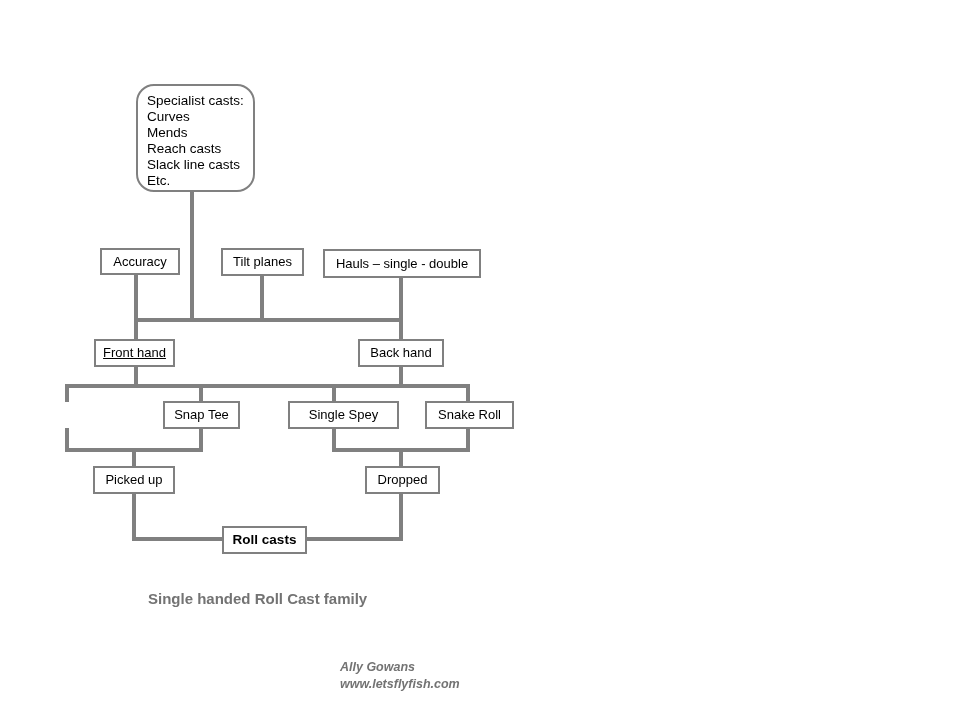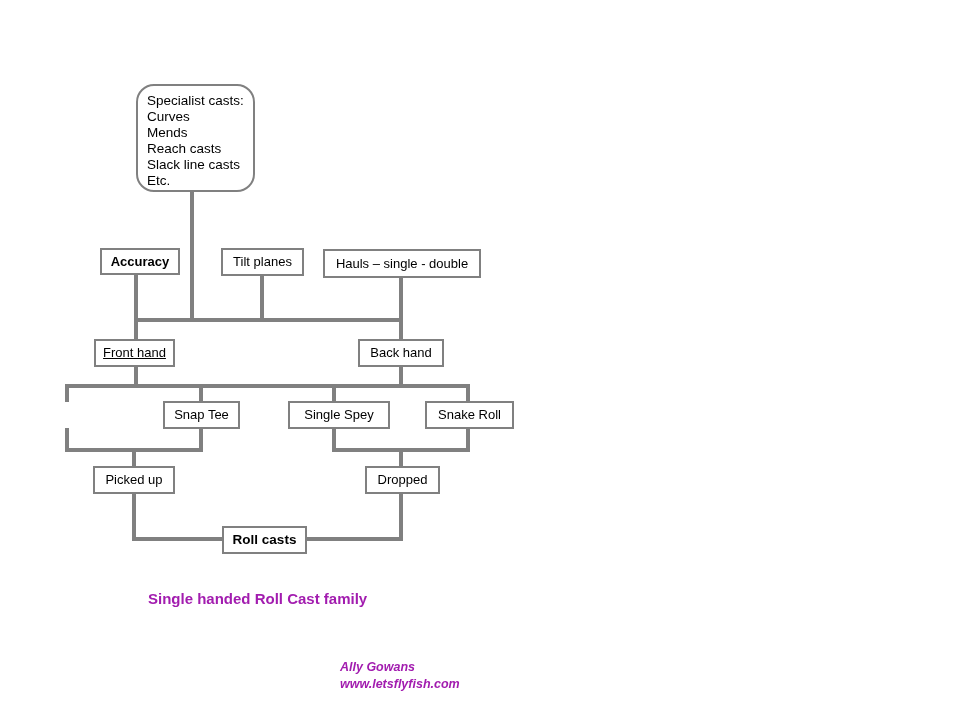--- a/index.html
+++ b/index.html
@@ -46,21 +46,21 @@
     font-size: 13.5px;
   }
   .edge {
     position: absolute;
     background: #808080;
     z-index: 1;
   }
   .caption {
     position: absolute;
     font-weight: bold;
-    color: #a21caf;
+    color: #737373;
     white-space: pre;
     z-index: 3;
   }
   #title-caption {
     left: 148px;
     top: 590px;
     font-size: 15px;
   }
   #credit-name {
     left: 340px;
@@ -121,34 +121,34 @@
   <div class="edge" style="left:399px; top:493px; width:4px; height:47px;"></div>
   <div class="edge" style="left:298px; top:537px; width:105px; height:4px;"></div>
 
   <div class="node multiline" style="left:136px; top:84px; width:119px; height:108px;">Specialist casts:
 Curves
 Mends
 Reach casts
 Slack line casts
 Etc.</div>
 
-  <div class="node" style="left:100px; top:248px; width:80px; height:27px;font-weight:bold;">Accuracy</div>
+  <div class="node" style="left:100px; top:248px; width:80px; height:27px;">Accuracy</div>
 
   <div class="node" style="left:221px; top:248px; width:83px; height:28px;">Tilt planes</div>
 
   <div class="node" style="left:323px; top:249px; width:158px; height:29px;">Hauls – single - double</div>
 
   <div class="node" style="left:94px; top:339px; width:81px; height:28px;text-decoration:underline;">Front hand</div>
 
   <div class="node" style="left:358px; top:339px; width:86px; height:28px;">Back hand</div>
 
 
   <div class="node" style="left:163px; top:401px; width:77px; height:28px;">Snap Tee</div>
 
-  <div class="node" style="left:288px; top:401px; width:102px; height:28px;">Single Spey</div>
+  <div class="node" style="left:288px; top:401px; width:111px; height:28px;">Single Spey</div>
 
   <div class="node" style="left:425px; top:401px; width:89px; height:28px;">Snake Roll</div>
 
   <div class="node" style="left:93px; top:466px; width:82px; height:28px;">Picked up</div>
 
   <div class="node" style="left:365px; top:466px; width:75px; height:28px;">Dropped</div>
 
   <div class="node bold" style="left:222px; top:526px; width:85px; height:28px;">Roll casts</div>
 
   <div class="caption" id="title-caption">Single handed Roll Cast family</div>

